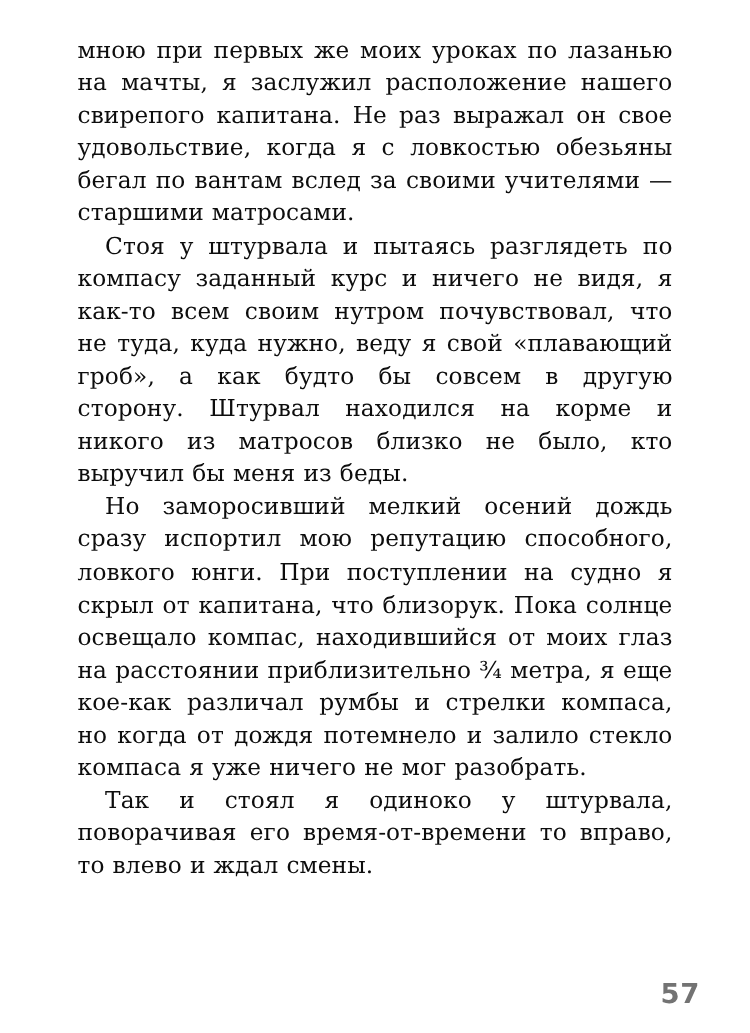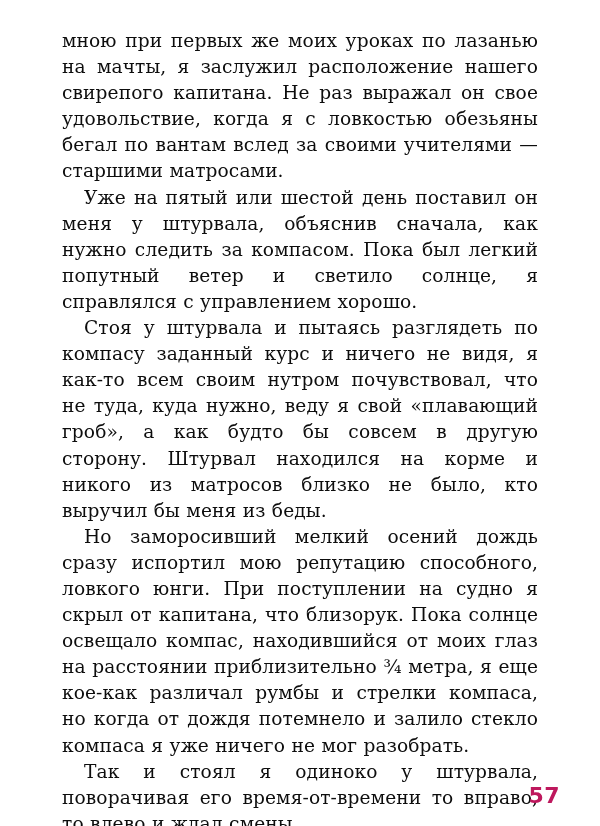--- a/index.html
+++ b/index.html
@@ -46,38 +46,37 @@
   }
 
   .page-number {
     position: absolute;
     right: 40px;
     bottom: 18px;
     font-family: "DejaVu Sans", "Liberation Sans", sans-serif;
     font-size: 22px;
     font-weight: 700;
     letter-spacing: 0.5px;
-    color: #be185d;
+    color: #737373;
   }
 
   
   .text-column, .page-number {
     text-rendering: optimizeLegibility;
   }
 </style>
 </head>
 <body>
 
 <div class="page">
 
   <div class="text-column">
 
     <p class="continuation">мною при первых же моих уроках по лазанью на мачты, я заслужил расположение нашего свирепого капитана. Не раз выражал он свое удовольствие, когда я с ловкостью обезьяны бегал по вантам вслед за своими учителями — старшими матросами.</p>
 
-    <p>Уже на пятый или шестой день поставил он меня у штурвала, объяснив сначала, как нужно следить за компасом. Пока был легкий попутный ветер и светило солнце, я справлялся с управлением хорошо.</p>
 
     <p>Стоя у штурвала и пытаясь разглядеть по компасу заданный курс и ничего не видя, я как-то всем своим нутром почувствовал, что не туда, куда нужно, веду я свой «плавающий гроб», а как будто бы совсем в другую сторону. Штурвал находился на корме и никого из матросов близко не было, кто выручил бы меня из беды.</p>
 
     <p>Но заморосивший мелкий осений дождь сразу испортил мою репутацию способного, ловкого юнги. При поступлении на судно я скрыл от капитана, что близорук. Пока солнце освещало компас, находившийся от моих глаз на расстоянии приблизительно ¾ метра, я еще кое-как различал румбы и стрелки компаса, но когда от дождя потемнело и залило стекло компаса я уже ничего не мог разобрать.</p>
 
     <p>Так и стоял я одиноко у штурвала, поворачивая его время-от-времени то вправо, то влево и ждал смены.</p>
 
   </div>
 
   <div class="page-number">57</div>

